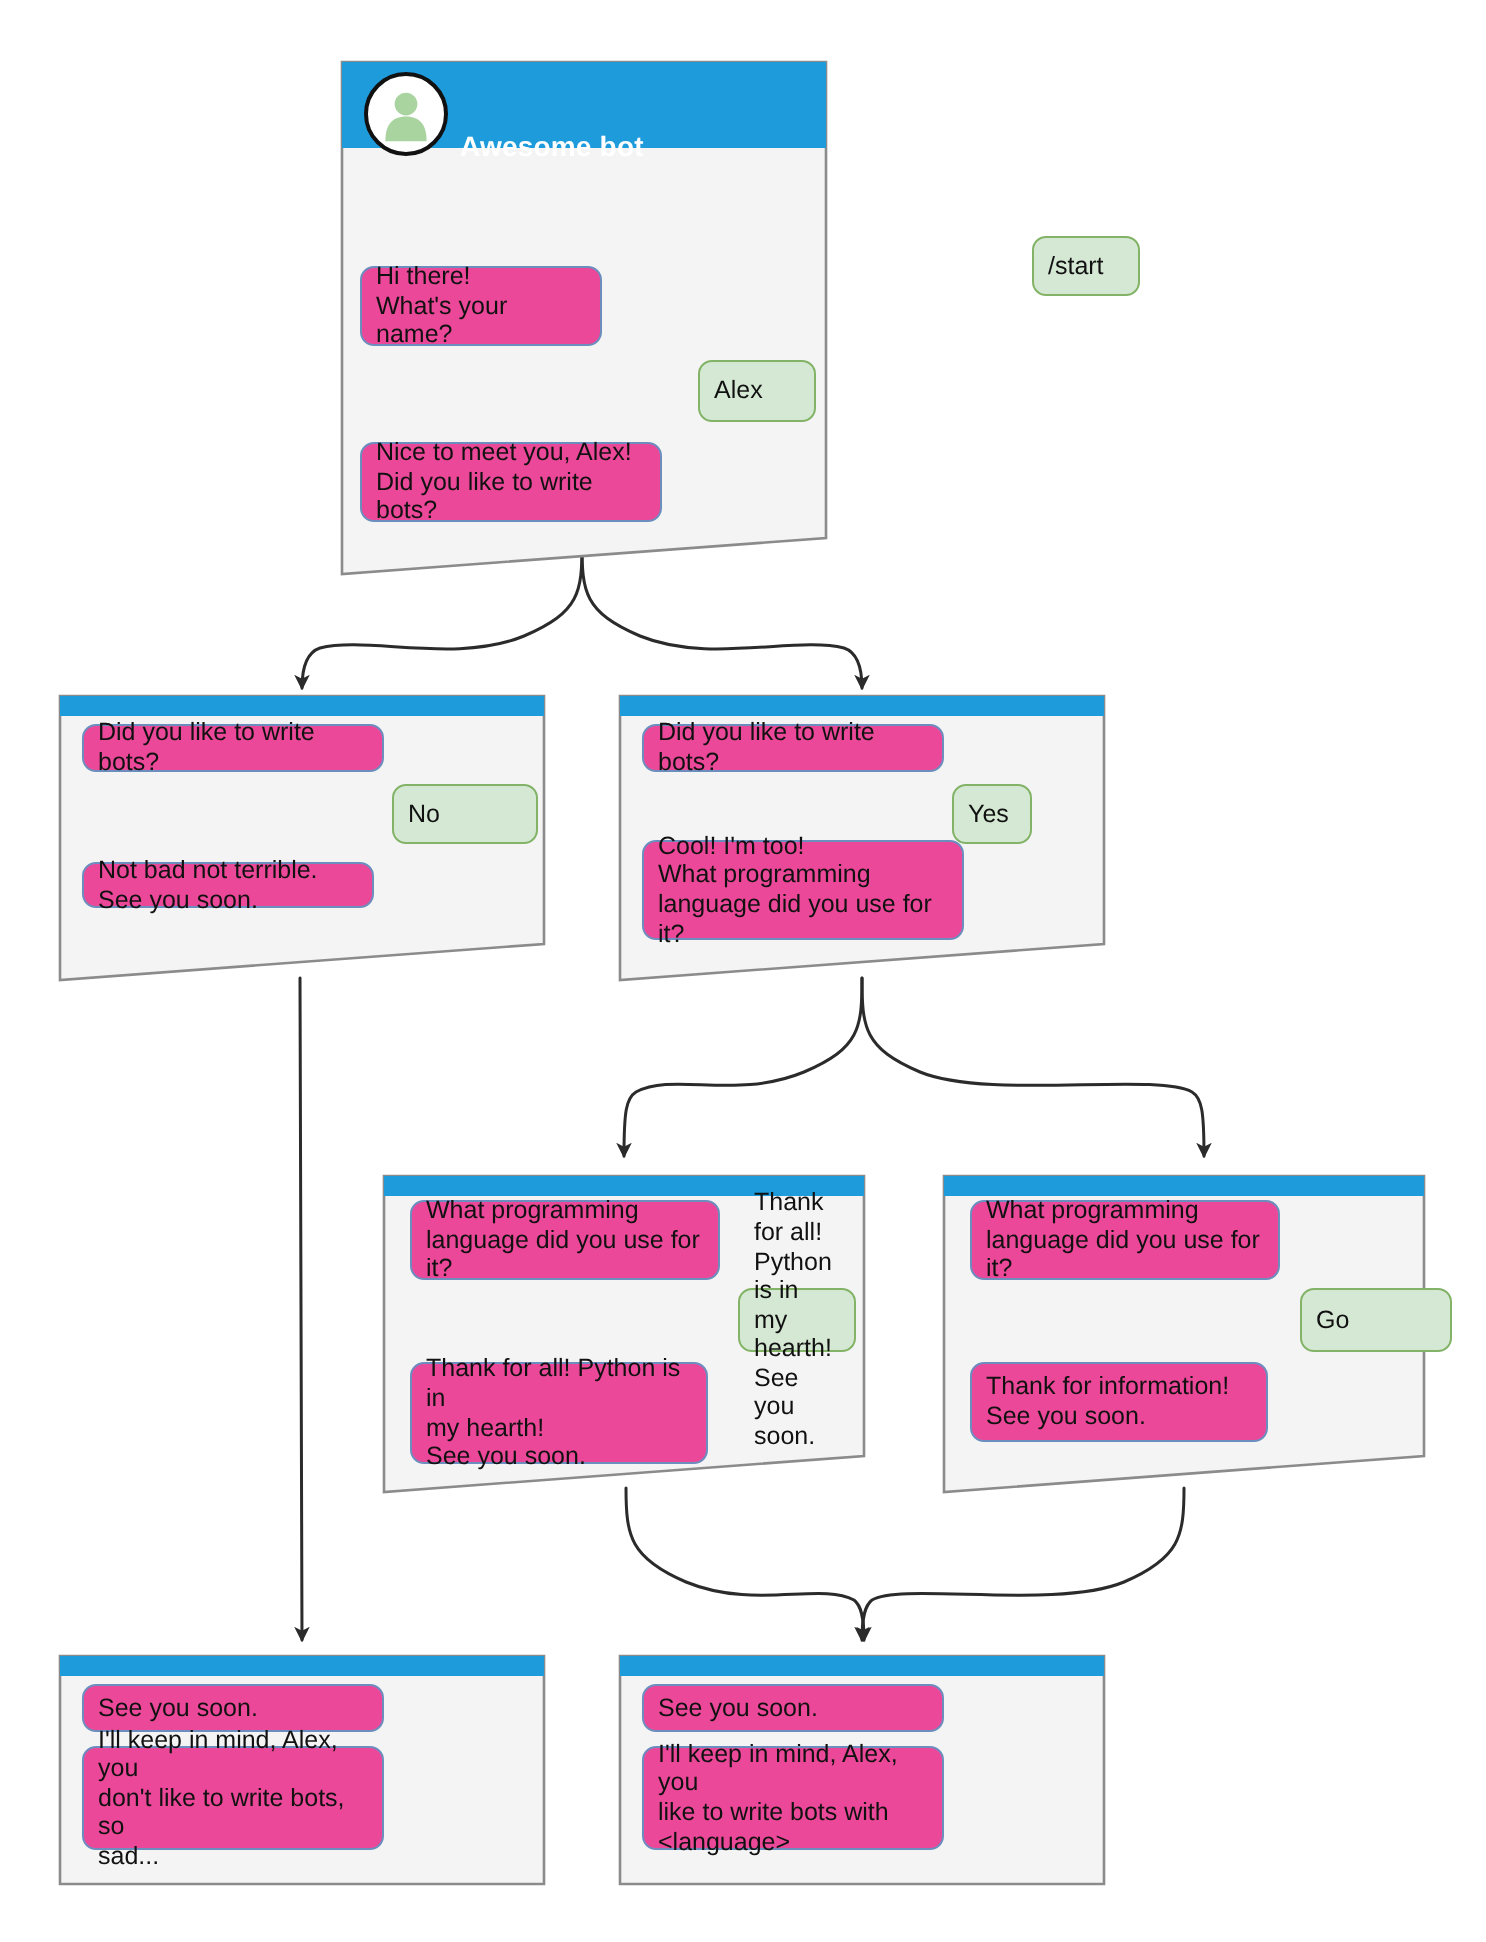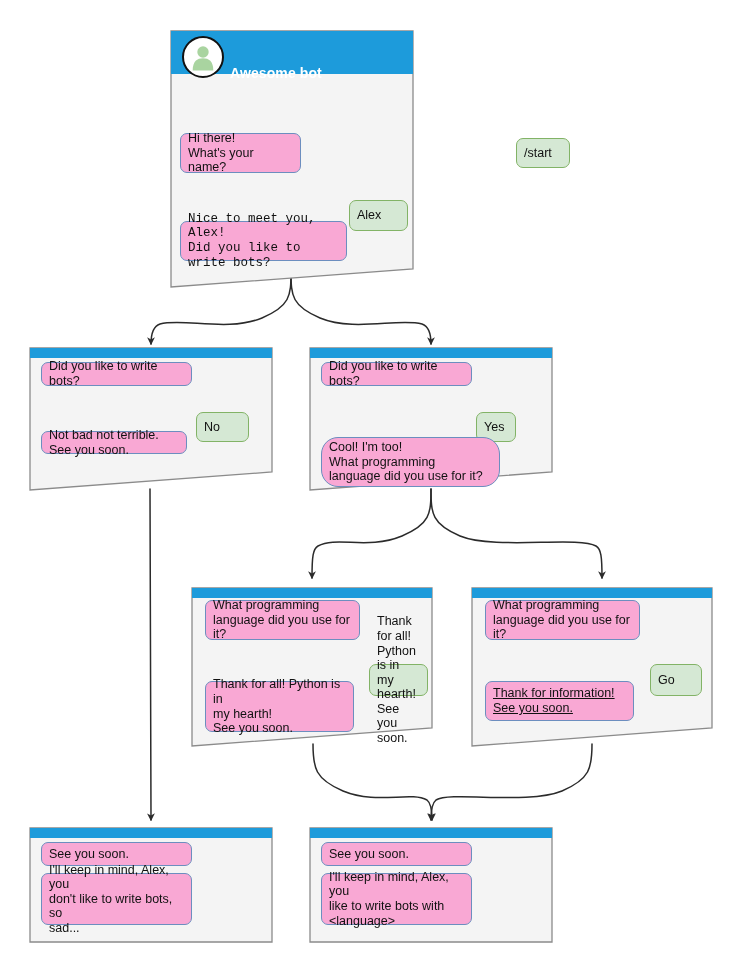--- a/index.html
+++ b/index.html
@@ -69,28 +69,27 @@
     border-style: solid;
     font-size: 12.5px;
     line-height: 14.6px;
     color: #111111;
     white-space: pre-line;
     padding: 5px 8px 5px 7px;
     display: flex;
     align-items: center;
   }
   .bubble.bot {
-    background: #f9a8d4;
+    background: #ec4899;
     border-color: #6c8ebf;
   }
   .bubble.user {
     background: #d5e8d4;
     border-color: #82b366;
     justify-content: flex-start;
-    margin-top: 20px;
   }
 </style>
 </head>
 <body>
 
 <div id="canvas">
 
   <svg class="edges" viewBox="0 0 743 971" width="743" height="971">
     <defs>
       <marker id="arrow" viewBox="0 0 10 10" refX="8.5" refY="5" markerWidth="5.2" markerHeight="5.2" orient="auto-start-reverse">
@@ -129,51 +128,51 @@
       </div>
       <div class="card-title" style="left:62px; top:45px; transform:translateY(-50%);">Awesome bot</div>
 
       <div class="bubble user" style="left:348px; top:90px; width:54px; height:30px;">/start</div>
 
       <div class="bubble bot" style="left:12px; top:105px; width:121px; height:40px;">Hi there!
 What's your name?</div>
 
       <div class="bubble user" style="left:181px; top:152px; width:59px; height:31px;">Alex</div>
 
-      <div class="bubble bot" style="left:12px; top:193px; width:167px; height:40px;font-family:Liberation Mono, monospace;">Nice to meet you, Alex!
+      <div class="bubble bot" style="left:12px; top:193px; width:151px; height:40px;">Nice to meet you, Alex!
 Did you like to write bots?</div>
     </div>
   </div>
 
   <div class="card" style="left:28px; top:346px; width:246px; height:146px;">
     <svg class="card-shape" viewBox="0 0 246 146" width="246" height="146" preserveAspectRatio="none">
       <path d="M 2,2 L 244,2 L 244,126 L 2,144 Z" fill="#f4f4f4" stroke="#8b8b8b" stroke-width="1.3"></path>
       <path d="M 2,2 L 244,2 L 244,12 L 2,12 Z" fill="#1d9bdb"></path>
     </svg>
     <div class="card-content">
       <div class="bubble bot" style="left:13px; top:16px; width:151px; height:24px;">Did you like to write bots?</div>
 
-      <div class="bubble user" style="left:168px; top:46px; width:53px; height:30px;">No</div>
+      <div class="bubble user" style="left:168px; top:46px; width:73px; height:30px;">No</div>
 
       <div class="bubble bot" style="left:13px; top:85px; width:146px; height:23px;">Not bad not terrible.
 See you soon.</div>
     </div>
   </div>
 
   <div class="card" style="left:308px; top:346px; width:246px; height:146px;">
     <svg class="card-shape" viewBox="0 0 246 146" width="246" height="146" preserveAspectRatio="none">
       <path d="M 2,2 L 244,2 L 244,126 L 2,144 Z" fill="#f4f4f4" stroke="#8b8b8b" stroke-width="1.3"></path>
       <path d="M 2,2 L 244,2 L 244,12 L 2,12 Z" fill="#1d9bdb"></path>
     </svg>
     <div class="card-content">
       <div class="bubble bot" style="left:13px; top:16px; width:151px; height:24px;">Did you like to write bots?</div>
 
       <div class="bubble user" style="left:168px; top:46px; width:40px; height:30px;">Yes</div>
 
-      <div class="bubble bot" style="left:13px; top:91px; width:179px; height:50px;border-radius:17px;">Cool! I'm too!
+      <div class="bubble bot" style="left:13px; top:74px; width:161px; height:50px;">Cool! I'm too!
 What programming
 language did you use for it?</div>
     </div>
   </div>
 
   <div class="card" style="left:190px; top:586px; width:244px; height:162px;">
     <svg class="card-shape" viewBox="0 0 244 162" width="244" height="162" preserveAspectRatio="none">
       <path d="M 2,2 L 242,2 L 242,142 L 2,160 Z" fill="#f4f4f4" stroke="#8b8b8b" stroke-width="1.3"></path>
       <path d="M 2,2 L 242,2 L 242,12 L 2,12 Z" fill="#1d9bdb"></path>
     </svg>
@@ -193,23 +192,23 @@
 
   <div class="card" style="left:470px; top:586px; width:244px; height:162px;">
     <svg class="card-shape" viewBox="0 0 244 162" width="244" height="162" preserveAspectRatio="none">
       <path d="M 2,2 L 242,2 L 242,142 L 2,160 Z" fill="#f4f4f4" stroke="#8b8b8b" stroke-width="1.3"></path>
       <path d="M 2,2 L 242,2 L 242,12 L 2,12 Z" fill="#1d9bdb"></path>
     </svg>
     <div class="card-content">
       <div class="bubble bot" style="left:15px; top:14px; width:155px; height:40px;">What programming
 language did you use for it?</div>
 
-      <div class="bubble user" style="left:180px; top:58px; width:52px; height:32px;">Go</div>
-
-      <div class="bubble bot" style="left:15px; top:95px; width:149px; height:40px;text-decoration:underline;">Thank for information!
+      <div class="bubble user" style="left:180px; top:58px; width:76px; height:32px;">Go</div>
+
+      <div class="bubble bot" style="left:15px; top:95px; width:149px; height:40px;">Thank for information!
 See you soon.</div>
     </div>
   </div>
 
   <div class="card" style="left:28px; top:826px; width:246px; height:118px;">
     <svg class="card-shape" viewBox="0 0 246 118" width="246" height="118" preserveAspectRatio="none">
       <path d="M 2,2 L 244,2 L 244,116 L 2,116 Z" fill="#f4f4f4" stroke="#8b8b8b" stroke-width="1.3"></path>
       <path d="M 2,2 L 244,2 L 244,12 L 2,12 Z" fill="#1d9bdb"></path>
     </svg>
     <div class="card-content">

